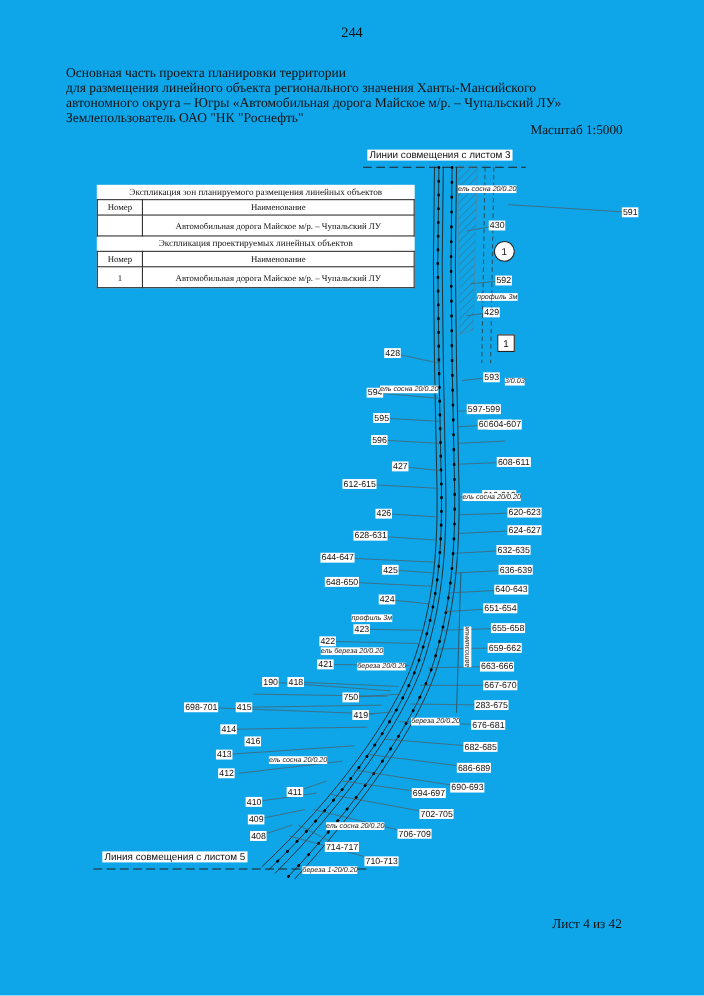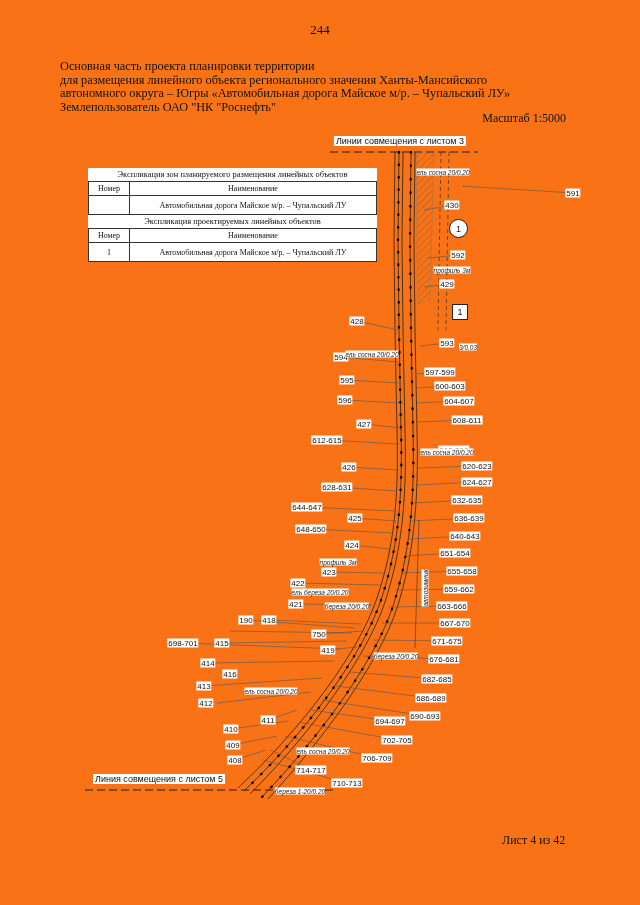--- a/index.html
+++ b/index.html
@@ -1,16 +1,16 @@
 <!DOCTYPE html>
 <html><head>
 <meta charset="utf-8">
 <style>
   html,body{margin:0;padding:0;background:#fff;}
-  .page{position:relative;width:640px;height:905px;background:#f97316;overflow:hidden;
+  .page{position:relative;width:640px;height:905px;background:#0ea5e9;overflow:hidden;
         font-family:"Liberation Serif",serif;color:#111;}
   .page-number{position:absolute;top:22px;left:0;width:100%;text-align:center;font-size:13px;}
   .title-block{position:absolute;left:60px;top:60px;width:520px;font-size:12.3px;line-height:13.6px;}
   .scale{position:absolute;top:111px;right:74px;font-size:12px;}
   .footer{position:absolute;left:502px;top:833px;font-size:12px;}
 
   .plan-svg{position:absolute;left:0;top:0;width:640px;height:905px;z-index:1;}
 
   .join-label{position:absolute;font:9px "Liberation Sans",sans-serif;background:#fff;
               padding:0 2px;white-space:nowrap;z-index:3;}
@@ -220,34 +220,34 @@
       <div class="map-label" style="left: 328px; top: 650px;">419</div>
       <div class="map-label" style="left: 208px; top: 663px;">414</div>
       <div class="map-label" style="left: 204px; top: 686px;">413</div>
       <div class="map-label" style="left: 206px; top: 703px;">412</div>
       <div class="map-label" style="left: 268px; top: 720px;">411</div>
       <div class="map-label" style="left: 231px; top: 729px;">410</div>
       <div class="map-label" style="left: 233px; top: 745px;">409</div>
       <div class="map-label" style="left: 235px; top: 760px;">408</div>
       <div class="map-label" style="left: 440px; top: 372px;">597-599</div>
       <div class="map-label" style="left: 450px; top: 386px;">600-603</div>
-      <div class="map-label" style="left: 459px; top: 401px;">604-607</div>
+      <div class="map-label" style="left: 459px; top: 386px;">604-607</div>
       <div class="map-label" style="left: 467px; top: 420px;">608-611</div>
       <div class="map-label" style="left: 454px; top: 450px;">616-619</div>
       <div class="map-label" style="left: 477px; top: 466px;">620-623</div>
       <div class="map-label" style="left: 477px; top: 482px;">624-627</div>
       <div class="map-label" style="left: 467px; top: 500px;">632-635</div>
       <div class="map-label" style="left: 469px; top: 518px;">636-639</div>
       <div class="map-label" style="left: 465px; top: 536px;">640-643</div>
       <div class="map-label" style="left: 455px; top: 553px;">651-654</div>
       <div class="map-label" style="left: 462px; top: 571px;">655-658</div>
       <div class="map-label" style="left: 459px; top: 589px;">659-662</div>
       <div class="map-label" style="left: 452px; top: 606px;">663-666</div>
       <div class="map-label" style="left: 455px; top: 623px;">667-670</div>
-      <div class="map-label" style="left: 447px; top: 641px;">671-675</div>
+      <div class="map-label" style="left: 447px; top: 641px;">283-675</div>
       <div class="map-label" style="left: 444px; top: 659px;">676-681</div>
       <div class="map-label" style="left: 437px; top: 679px;">682-685</div>
       <div class="map-label" style="left: 431px; top: 698px;">686-689</div>
       <div class="map-label" style="left: 425px; top: 716px;">690-693</div>
       <div class="map-label" style="left: 390px; top: 721px;">694-697</div>
       <div class="map-label" style="left: 397px; top: 740px;">702-705</div>
       <div class="map-label" style="left: 377px; top: 758px;">706-709</div>
       <div class="map-label" style="left: 311px; top: 770px;">714-717</div>
       <div class="map-label" style="left: 347px; top: 783px;">710-713</div>
       <div class="map-annot" style="left: 443px; top: 172px;">ель сосна 20/0.20</div>

